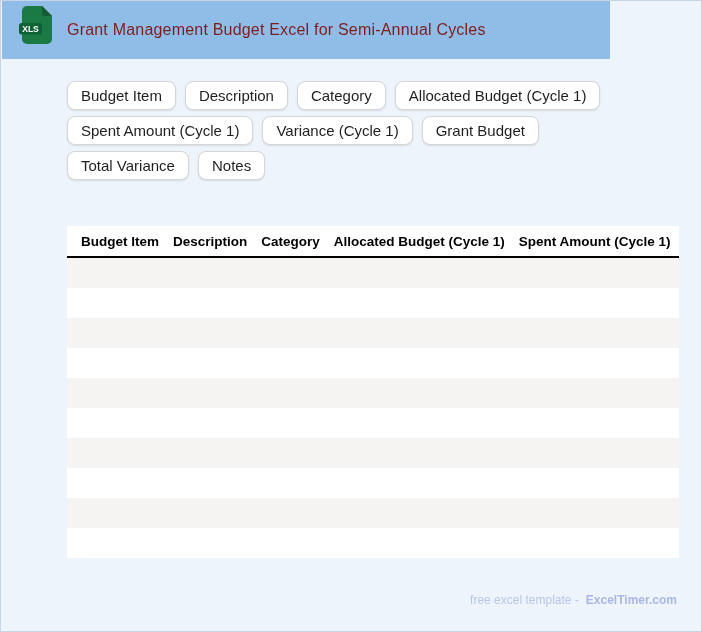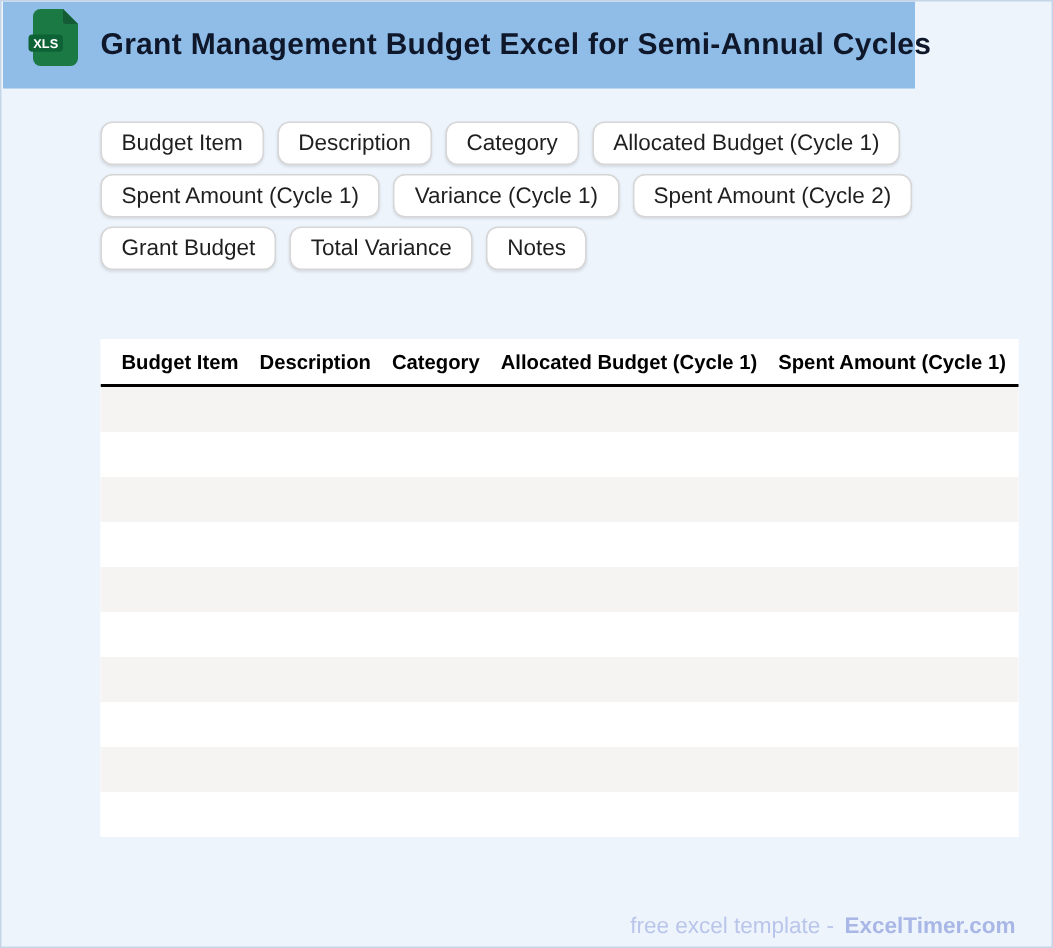--- a/index.html
+++ b/index.html
@@ -18,23 +18,23 @@
     background:#90bce8;
     display:flex;align-items:center;
   }
   .banner .file-icon{
     margin-left:16px;
     width:36px;height:49px;
     flex:0 0 auto;
   }
   .banner .title{
     margin-left:13px;
-    color:#0f172a;
-    font-size:20px;
-    font-weight:700;
+    color:#7f1d1d;
+    font-size:16px;
+    font-weight:400;
     letter-spacing:0.2px;
     white-space:nowrap;
   }
   .chips{
     position:absolute;left:66px;top:80px;
     width:548px;
     display:flex;flex-wrap:wrap;
     gap:6px 9px;
   }
   .chip{
@@ -67,22 +67,22 @@
     font-weight:bold;
     color:#000000;
     white-space:nowrap;
     padding:0 7px;
   }
   .thead .th:first-child{padding-left:14px;}
   .tbody .trow{height:30px;}
   .tbody .trow:nth-child(odd){background:#f5f4f2;}
   .tbody .trow:nth-child(even){background:#ffffff;}
   .footer{
-    position:absolute;right:24px;top:608px;
-    font-size:15px;
+    position:absolute;right:24px;top:592px;
+    font-size:12px;
     color:#b9c5ea;
     white-space:nowrap;
   }
   .footer .brand{
     font-weight:bold;
     color:#a9b7e6;
     margin-left:7px;
     cursor:pointer;
     text-decoration:none;
   }
@@ -102,21 +102,20 @@
   <span class="title">Grant Management Budget Excel for Semi-Annual Cycles</span>
 </div>
 
 <div class="chips">
   <button class="chip">Budget Item</button>
   <button class="chip">Description</button>
   <button class="chip">Category</button>
   <button class="chip">Allocated Budget (Cycle 1)</button>
   <button class="chip">Spent Amount (Cycle 1)</button>
   <button class="chip">Variance (Cycle 1)</button>
-  <button class="chip">Spent Amount (Cycle 2)</button>
   <button class="chip">Grant Budget</button>
   <button class="chip">Total Variance</button>
   <button class="chip">Notes</button>
 </div>
 
 <div class="table-card">
   <div class="thead">
     <span class="th">Budget Item</span>
     <span class="th">Description</span>
     <span class="th">Category</span>

